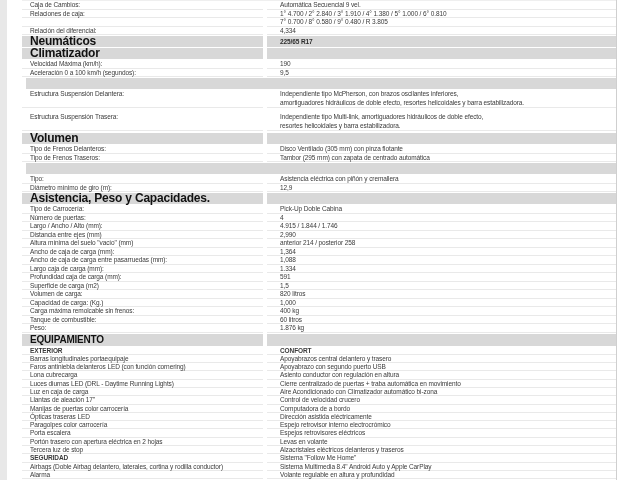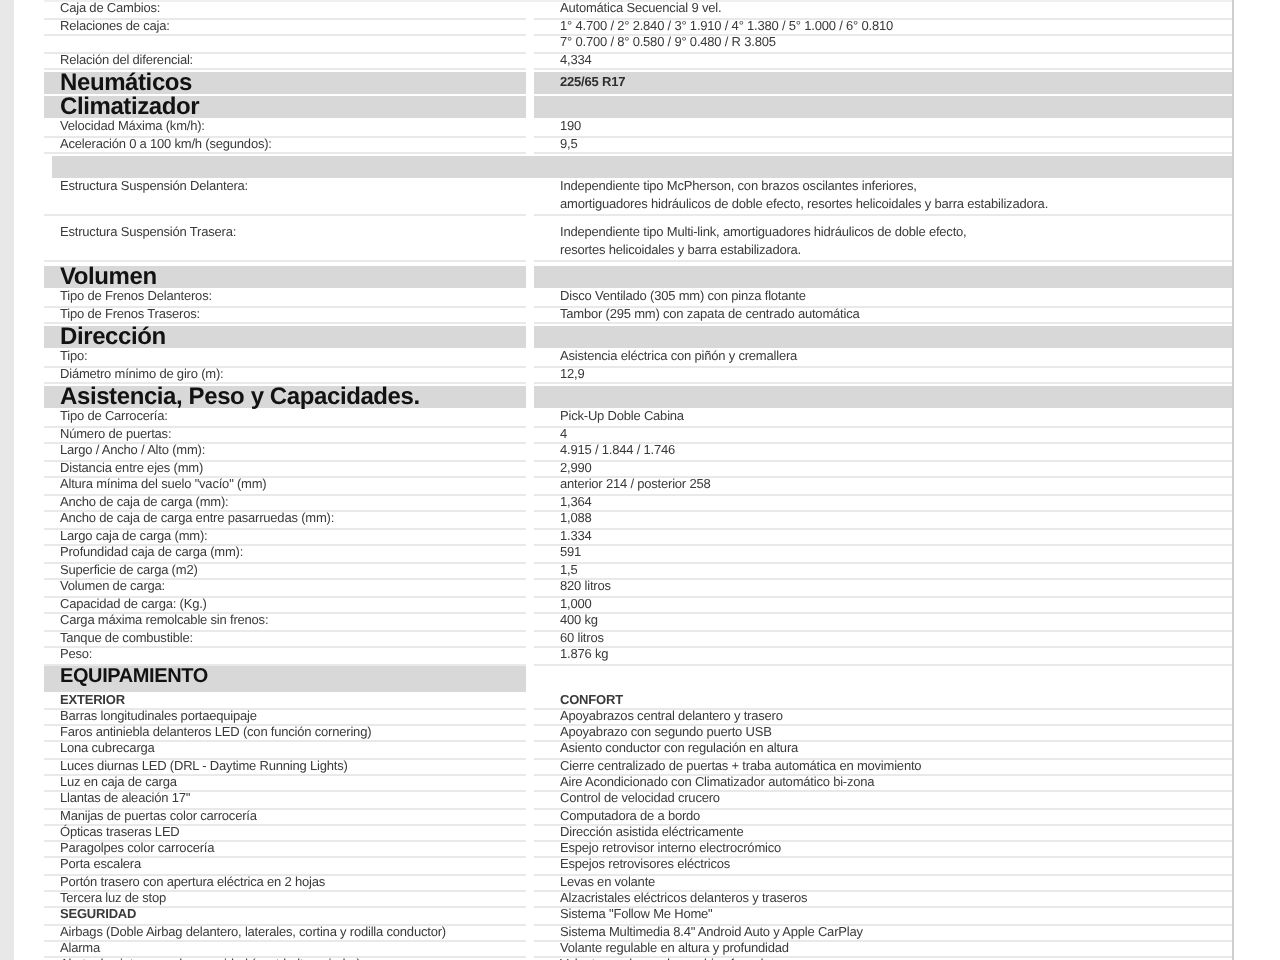--- a/index.html
+++ b/index.html
@@ -19,21 +19,21 @@
   .gap{width:4px;flex:0 0 4px;}
   .cl{flex:0 0 241px;width:241px;padding-left:8px;box-sizing:border-box;overflow:visible;}
   .cv{flex:1;padding-left:13px;box-sizing:border-box;overflow:visible;}
   .r .cl,.r .cv{
     border-bottom:1px solid var(--separator,#e9e9e9);
     font-size:6.5px;line-height:8.2px;color:var(--text,#3a3a3a);
     white-space:nowrap;letter-spacing:-0.1px;
   }
   .r2 .cl,.r2 .cv{line-height:8.7px;}
   .band{display:flex;height:11px;margin:1px 0;}
-  .band-big{height:12px;align-items:flex-end;}
+  .band-big{height:12px;}
   .band .cl,.band .cv{background:var(--band-bg,#d8d8d8);white-space:nowrap;}
   .band .band-label{font-size:12px;font-weight:bold;color:var(--header-text,#121212);line-height:11.5px;letter-spacing:-0.2px;}
   .band-big .band-label{font-size:10px;line-height:12.5px;}
   .band .band-value{font-size:6.5px;font-weight:bold;color:#2e2e2e;line-height:12px;letter-spacing:-0.1px;}
   .b{font-weight:bold;color:#1e1e1e;}
   .spacer{width:100%;}
 </style>
 </head>
 <body style="--band-bg: #d8d8d8; --separator: #e9e9e9; --text: #3a3a3a; --header-text: #121212; --margin-strip: #e8e8e8; --page-edge: #cfcfcf;">
 
@@ -111,21 +111,20 @@
       <div class="cl">Tipo de Frenos Delanteros:</div>
       <div class="gap"></div>
       <div class="cv">Disco Ventilado (305 mm) con pinza flotante</div>
     </div>
     <div class="r">
       <div class="cl">Tipo de Frenos Traseros:</div>
       <div class="gap"></div>
       <div class="cv">Tambor (295 mm) con zapata de centrado automática</div>
     </div>
     <div class="band">
-      <div class="cl band-label">Dirección</div>
       <div class="gap"></div>
       <div class="cv band-value"></div>
     </div>
     <div class="r">
       <div class="cl">Tipo:</div>
       <div class="gap"></div>
       <div class="cv">Asistencia eléctrica con piñón y cremallera</div>
     </div>
     <div class="r">
       <div class="cl">Diámetro mínimo de giro (m):</div>

